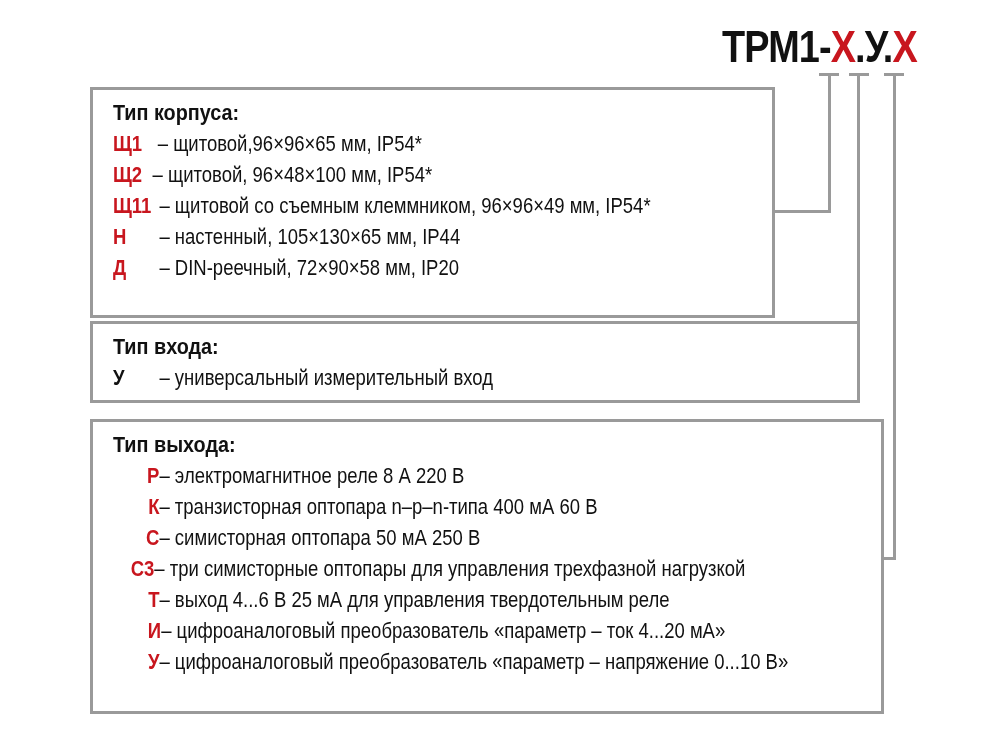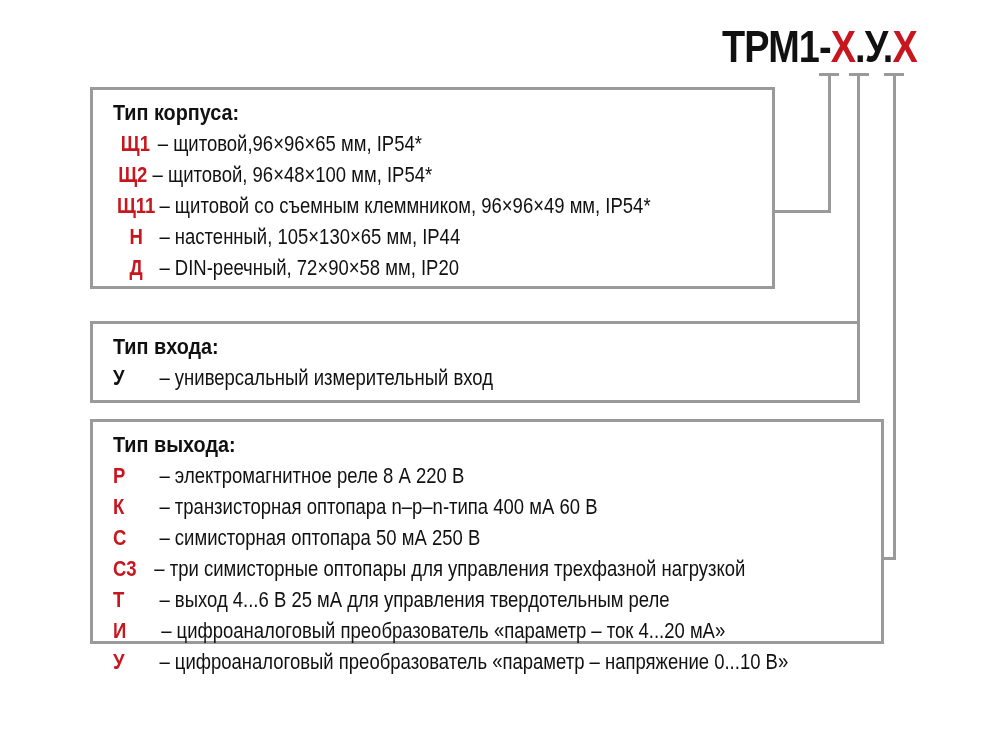--- a/index.html
+++ b/index.html
@@ -30,21 +30,21 @@
 
 <div class="line" style="left:828px; top:73px; width:3px; height:140px;"></div>
 <div class="line" style="left:772px; top:210px; width:59px; height:3px;"></div>
 
 <div class="line" style="left:857px; top:73px; width:3px; height:287px;"></div>
 <div class="line" style="left:772px; top:357px; width:88px; height:3px;"></div>
 
 <div class="line" style="left:893px; top:73px; width:3px; height:487px;"></div>
 <div class="line" style="left:881px; top:557px; width:15px; height:3px;"></div>
 
-<div class="box" style="left:90px; top:87px; width:685px; height:202px;text-align:center;">
+<div class="box" style="left:90px; top:87px; width:685px; height:231px;">
   <div class="heading" style="top:10px;">Тип корпуса:</div>
   <div class="row" style="top:42px;">
     <span class="code" style="width:52px;">Щ1</span><span>– щитовой,96×96×65 мм, IP54*</span>
   </div>
   <div class="row" style="top:73px;">
     <span class="code" style="width:46px;">Щ2</span><span>– щитовой, 96×48×100 мм, IP54*</span>
   </div>
   <div class="row" style="top:104px;">
     <span class="code" style="width:54px;">Щ11</span><span>– щитовой со съемным клеммником, 96×96×49 мм, IP54*</span>
   </div>
@@ -56,21 +56,21 @@
   </div>
 </div>
 
 <div class="box" style="left:90px; top:321px; width:770px; height:82px;">
   <div class="heading" style="top:10px;">Тип входа:</div>
   <div class="row" style="top:42px;">
     <span class="code black" style="width:54px;">У</span><span>– универсальный измерительный вход</span>
   </div>
 </div>
 
-<div class="box" style="left:90px; top:419px; width:794px; height:225px;">
+<div class="box" style="left:90px; top:419px; width:794px; height:295px;text-align:right;">
   <div class="heading" style="top:10px;">Тип выхода:</div>
   <div class="row" style="top:42px;">
     <span class="code" style="width:54px;">Р</span><span>– электромагнитное реле 8 А 220 В</span>
   </div>
   <div class="row" style="top:73px;">
     <span class="code" style="width:54px;">К</span><span>– транзисторная оптопара n–p–n-типа  400 мА 60 В</span>
   </div>
   <div class="row" style="top:104px;">
     <span class="code" style="width:54px;">С</span><span>– симисторная оптопара 50 мА 250 В</span>
   </div>

